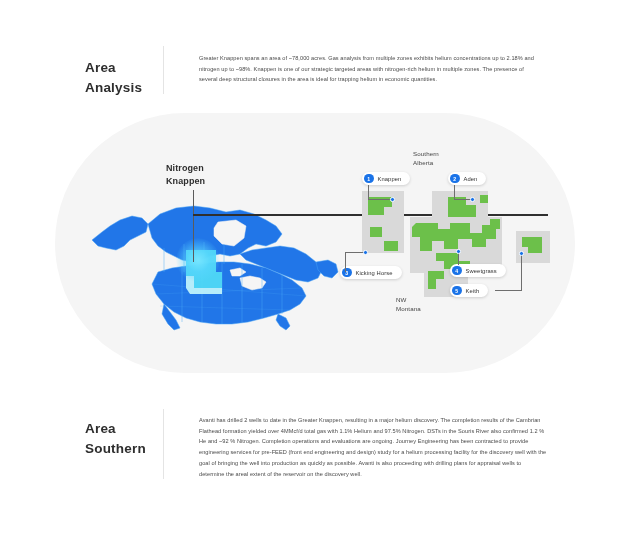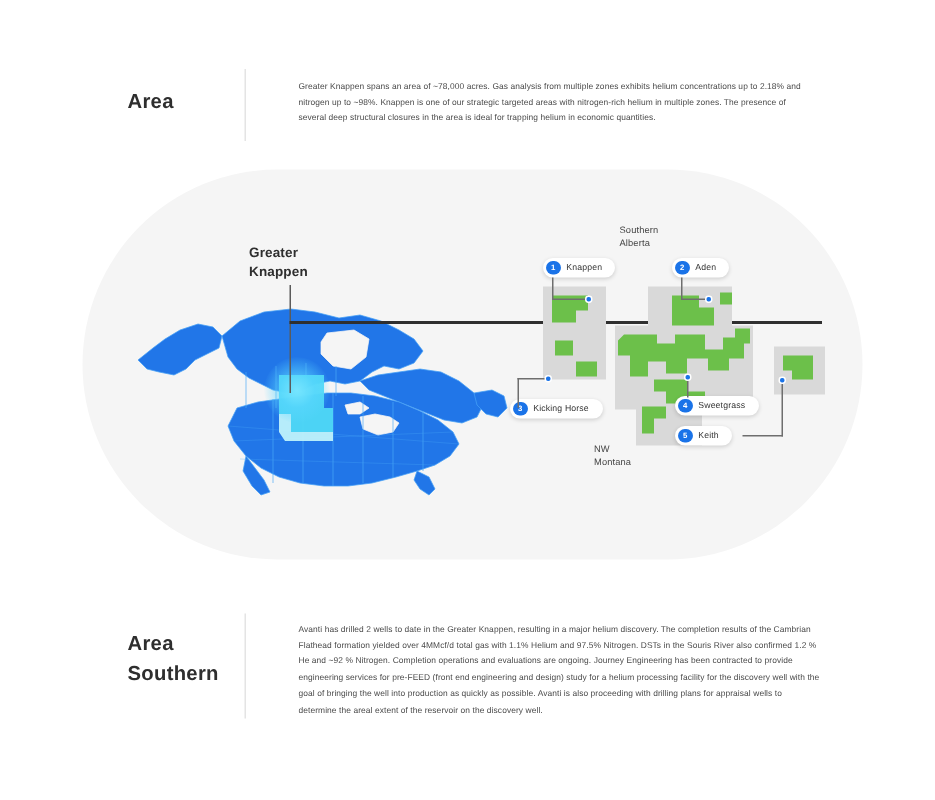--- a/index.html
+++ b/index.html
@@ -138,20 +138,21 @@
   .conn-v{width:1px;}
   .conn-h{height:1px;}
 </style>
 </head>
 <body>
 
 <div class="page">
 
   <div class="section-head" style="left:85px;top:58px;">
     <div>Area</div>
+    <div>Analysis</div>
   </div>
   <div class="divider" style="left:163px;top:46px;height:48px;"></div>
   <div class="body-copy" style="left:199px;top:53px;width:344px;">Greater Knappen spans an area of ~78,000 acres. Gas analysis from multiple zones exhibits helium concentrations up to 2.18% and nitrogen up to ~98%.  Knappen is one of our strategic targeted areas with nitrogen-rich helium in multiple zones.  The presence of several deep structural closures in the area is ideal for trapping helium in economic quantities.</div>
 
   <div class="map-stage"></div>
 
   <div class="namap" style="left:90px;top:196px;width:250px;height:135px;">
     <svg viewBox="0 0 250 135" xmlns="http://www.w3.org/2000/svg">
       <g fill="#2176e8" stroke="#45a0f5" stroke-width="0.5">
 
@@ -193,21 +194,21 @@
 
       <g>
         <path d="M96,54 L126,54 L126,76 L132,76 L132,92 L104,92 L104,80 L96,80 Z" fill="#4fd8f5" opacity="0.95"></path>
         <path d="M96,80 L104,80 L104,92 L132,92 L132,98 L100,98 L96,92 Z" fill="#bff2fb" opacity="0.95"></path>
       </g>
     </svg>
   </div>
   <div class="glow"></div>
 
   <div class="callout" style="left:166px;top:162px;">
-    <div>Greater</div>
+    <div>Nitrogen</div>
     <div>Knappen</div>
   </div>
   <div class="leader leader-v" style="left:193px;top:190px;height:72px;"></div>
 
   <div class="border-line"></div>
 
   <div class="inset">
     <svg viewBox="0 0 230 135" xmlns="http://www.w3.org/2000/svg">
 
       <g fill="#d9d9d9">

